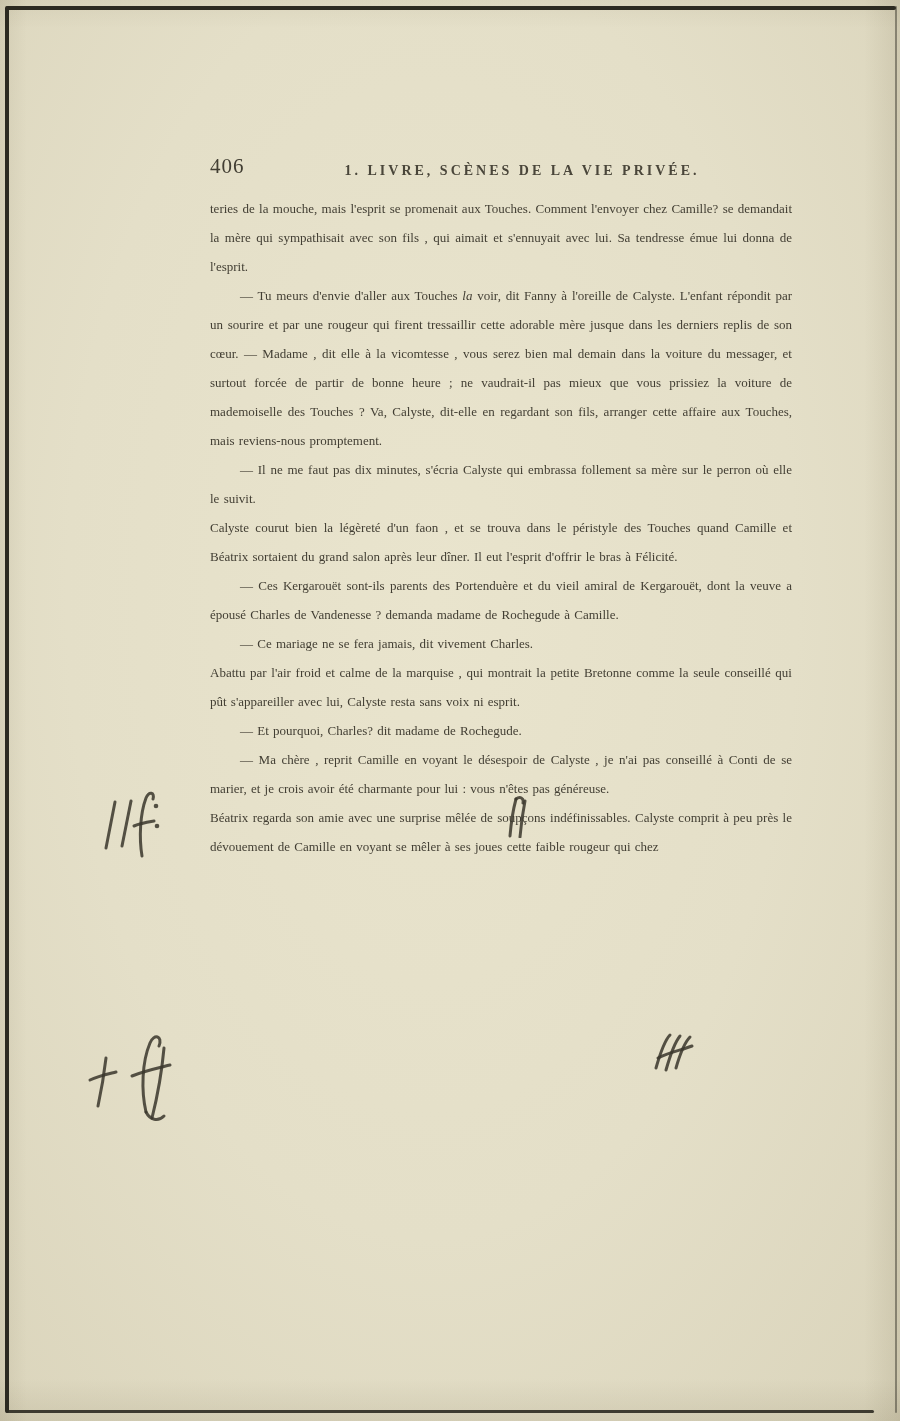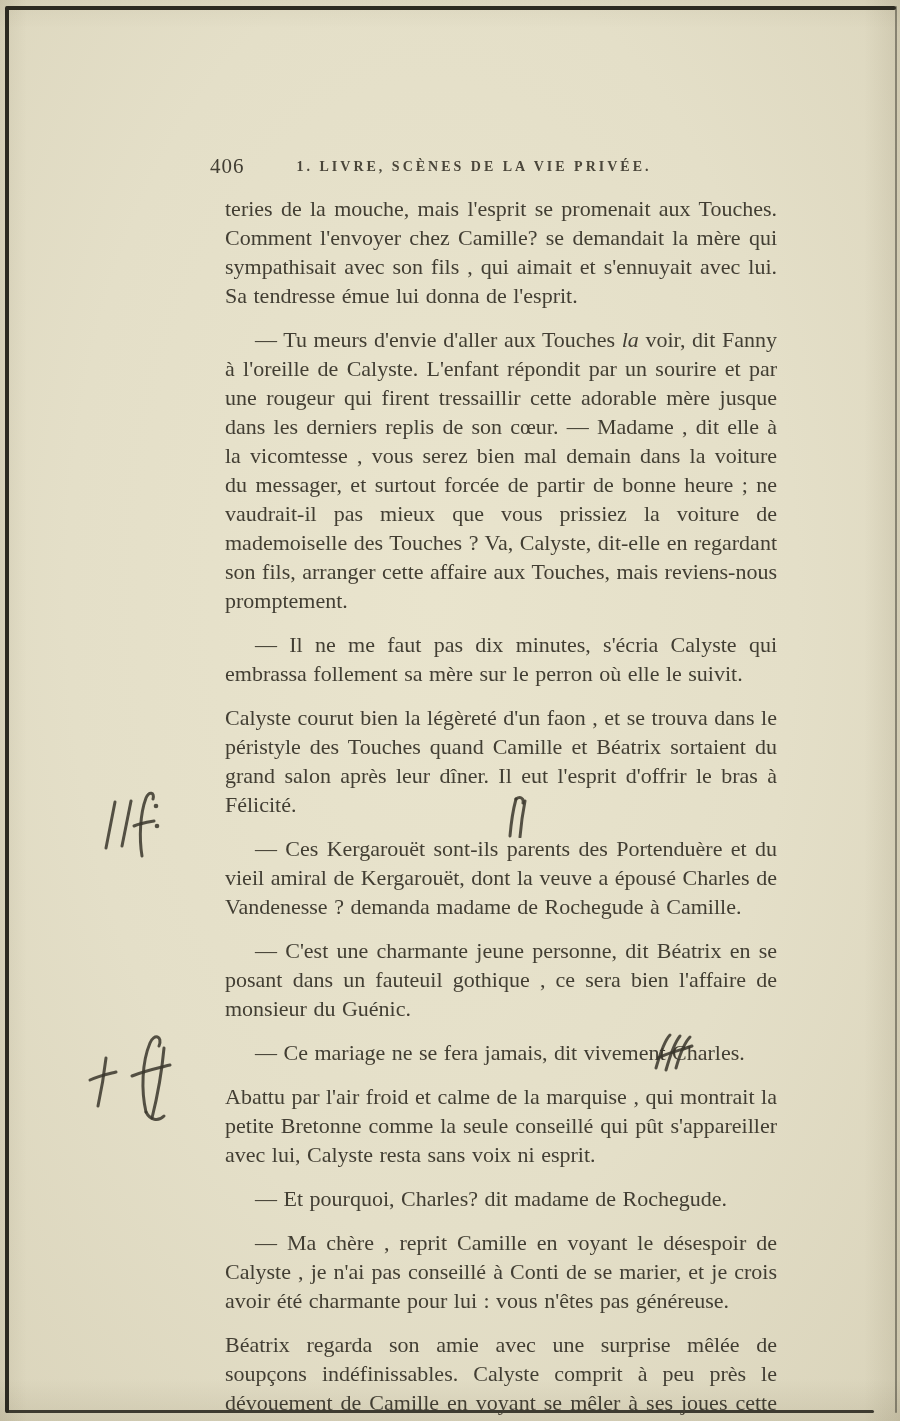--- a/index.html
+++ b/index.html
@@ -16,35 +16,35 @@
   .edge{position:absolute;background:#2c2a21;border-radius:2px;}
   .edge-top{left:6px;right:4px;top:6px;height:4px;}
   .edge-left{left:5px;top:6px;width:4px;bottom:8px;}
   .edge-bottom{left:6px;right:26px;bottom:8px;height:3px;opacity:.9;}
   .edge-right{right:3px;top:6px;bottom:8px;width:2px;opacity:.45;}
   .text-block{
     position:absolute;left:210px;top:154px;width:582px;
     color:#423e33;
   }
   .header{
-    display:flex;align-items:center;
+    display:flex;align-items:flex-end;
     margin-bottom:15px;
     white-space:nowrap;
   }
   .pagenum{font-size:21px;letter-spacing:1px;}
   .running-title{
-    margin-left:52px;
+    margin-left:100px;
     font-size:14px;
     letter-spacing:3px;
     font-weight:bold;
     color:#4a463a;
   }
   .para{
-    margin:15px;
-    font-size:22px;
+    margin:0;
+    font-size:13px;
     line-height:29px;
     text-align:justify;
     word-spacing:1px;
     hyphens:auto;
     -webkit-hyphens:auto;
   }
   .indent{text-indent:30px;}
   .ink{position:absolute;pointer-events:none;}
   .ink path{fill:none;stroke:#3a362b;stroke-width:3;stroke-linecap:round;opacity:.85;}
   .ink circle{fill:#3a362b;opacity:.85;}
@@ -63,21 +63,20 @@
     <div class="header">
       <span class="pagenum">406</span>
       <span class="running-title">1. LIVRE, SCÈNES DE LA VIE PRIVÉE.</span>
     </div>
 
     <p class="para" lang="fr">teries de la mouche, mais l'esprit se promenait aux Touches. Comment l'envoyer chez Camille? se demandait la mère qui sympathisait avec son fils , qui aimait et s'ennuyait avec lui. Sa tendresse émue lui donna de l'esprit.</p>
     <p class="para indent" lang="fr"><span>— Tu meurs d'envie d'aller aux Touches </span><i>la</i><span> voir, dit Fanny à l'oreille de Calyste. L'enfant répondit par un sourire et par une rougeur qui firent tressaillir cette adorable mère jusque dans les derniers replis de son cœur. — Madame , dit elle à la vicomtesse , vous serez bien mal demain dans la voiture du messager, et surtout forcée de partir de bonne heure ; ne vaudrait-il pas mieux que vous prissiez la voiture de mademoiselle des Touches ? Va, Calyste, dit-elle en regardant son fils, arranger cette affaire aux Touches, mais reviens-nous promptement.</span></p>
     <p class="para indent" lang="fr">— Il ne me faut pas dix minutes, s'écria Calyste qui embrassa follement sa mère sur le perron où elle le suivit.</p>
     <p class="para" lang="fr">Calyste courut bien la légèreté d'un faon , et se trouva dans le péristyle des Touches quand Camille et Béatrix sortaient du grand salon après leur dîner. Il eut l'esprit d'offrir le bras à Félicité.</p>
     <p class="para indent" lang="fr">— Ces Kergarouët sont-ils parents des Portenduère et du vieil amiral de Kergarouët, dont la veuve a épousé Charles de Vandenesse ? demanda madame de Rochegude à Camille.</p>
-    <p class="para indent" lang="fr">— C'est une charmante jeune personne, dit Béatrix en se posant dans un fauteuil gothique , ce sera bien l'affaire de monsieur du Guénic.</p>
     <p class="para indent" lang="fr">— Ce mariage ne se fera jamais, dit vivement Charles.</p>
     <p class="para" lang="fr">Abattu par l'air froid et calme de la marquise , qui montrait la petite Bretonne comme la seule conseillé qui pût s'appareiller avec lui, Calyste resta sans voix ni esprit.</p>
     <p class="para indent" lang="fr">— Et pourquoi, Charles? dit madame de Rochegude.</p>
     <p class="para indent" lang="fr">— Ma chère , reprit Camille en voyant le désespoir de Calyste , je n'ai pas conseillé à Conti de se marier, et je crois avoir été charmante pour lui : vous n'êtes pas généreuse.</p>
     <p class="para" lang="fr">Béatrix regarda son amie avec une surprise mêlée de soupçons indéfinissables. Calyste comprit à peu près le dévouement de Camille en voyant se mêler à ses joues cette faible rougeur qui chez</p>
   </div>
 
   <svg class="ink" style="left:96px;top:788px;" width="78" height="78" viewBox="0 0 78 78">
     <path d="M10,60 C13,45 16,30 19,14"></path>
     <path d="M26,58 C29,43 32,28 35,13"></path>

